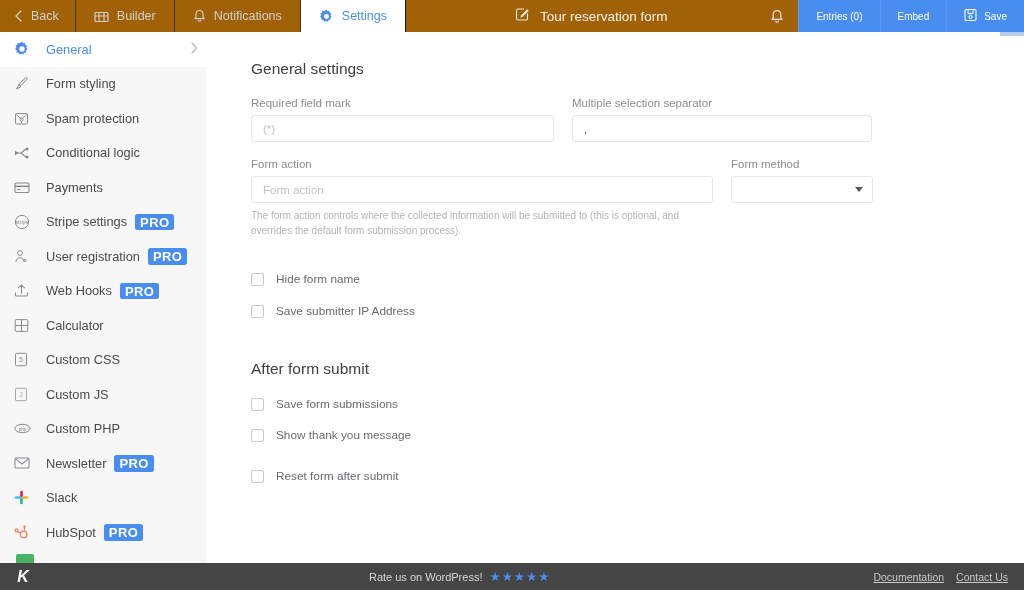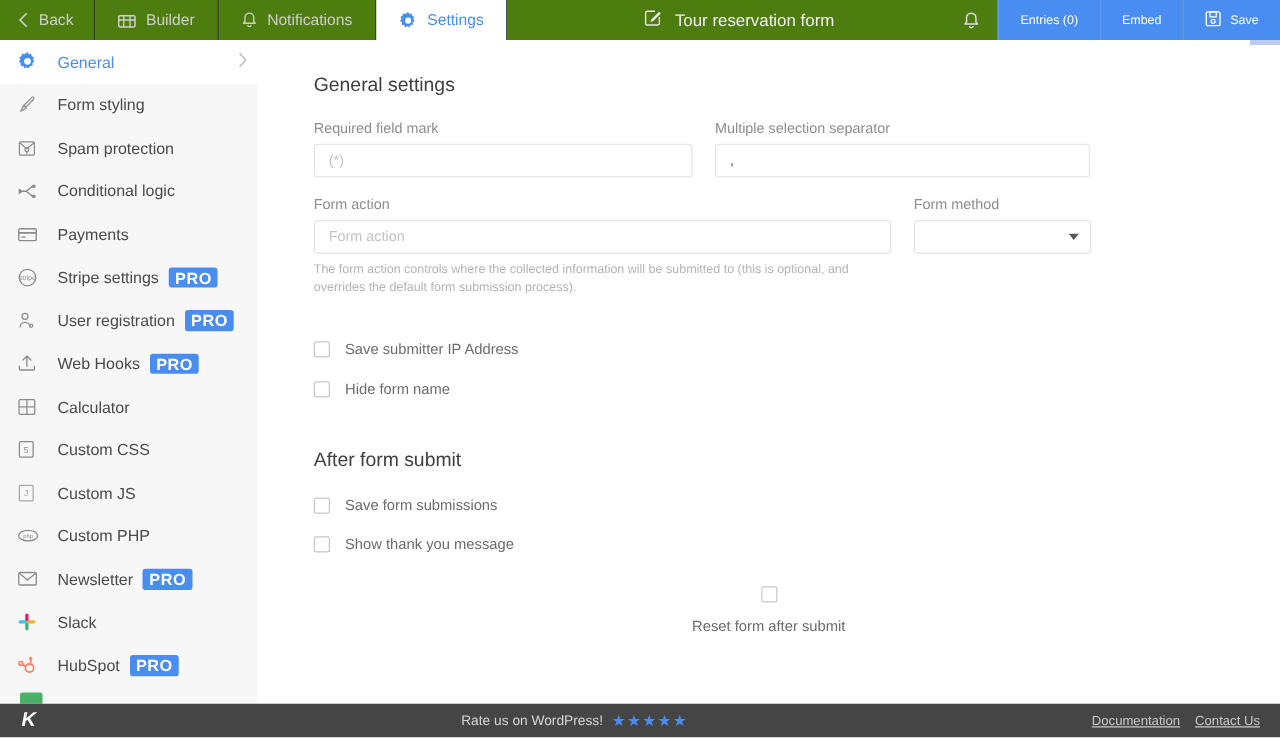--- a/index.html
+++ b/index.html
@@ -8,21 +8,21 @@
     font-family: "Liberation Sans", sans-serif;
     background: #ffffff;
     overflow: hidden;
   }
   #app { position: relative; width: 1024px; height: 590px; }
 
   
   .topbar {
     position: absolute; top: 0; left: 0;
     width: 1024px; height: 32px;
-    background: #4d7c0f;
+    background: #a16207;
     display: flex; align-items: stretch;
   }
   .tab {
     display: flex; align-items: center; gap: 8px;
     padding: 0 18px;
     color: #cfcfcf; font-size: 12.5px;
     border-right: 1px solid #3a3a3a;
     cursor: pointer; white-space: nowrap;
   }
   .tab .ic { display: flex; align-items: center; }
@@ -120,21 +120,21 @@
     border-top: 5px solid #58585c; }
   .helptext {
     font-size: 10px; color: #b4b4b8; line-height: 1.5;
     width: 462px; margin: 5px 0 0 0;
   }
   .check-row {
     display: flex; align-items: center; gap: 12px;
     margin-top: 18px; cursor: pointer;
   }
   .check-row.tight { margin-top: 17px; }
-  .check-row.loose { margin-top: 27px; flex-direction: column; }
+  .check-row.loose { margin-top: 27px; }
   .cbox {
     width: 13px; height: 13px; min-width: 13px;
     border: 1px solid #c8c8cc; border-radius: 2px; background: #fff;
   }
   .check-lbl { font-size: 11.8px; color: #6b6b70; }
 
   
   .footer {
     position: absolute; bottom: 0; left: 0;
     width: 1024px; height: 27px;
@@ -442,26 +442,26 @@
           <label class="fld-label">Form method</label>
           <div class="select-box">
             <span></span>
             <span class="caret"></span>
           </div>
         </div>
       </div>
 
       <div class="check-row">
         <span class="cbox"></span>
-        <span class="check-lbl">Save submitter IP Address</span>
+        <span class="check-lbl">Hide form name</span>
       </div>
 
       <div class="check-row">
         <span class="cbox"></span>
-        <span class="check-lbl">Hide form name</span>
+        <span class="check-lbl">Save submitter IP Address</span>
       </div>
 
       <h2 class="sec-title second">After form submit</h2>
 
       <div class="check-row tight">
         <span class="cbox"></span>
         <span class="check-lbl">Save form submissions</span>
       </div>
 
       <div class="check-row tight">

